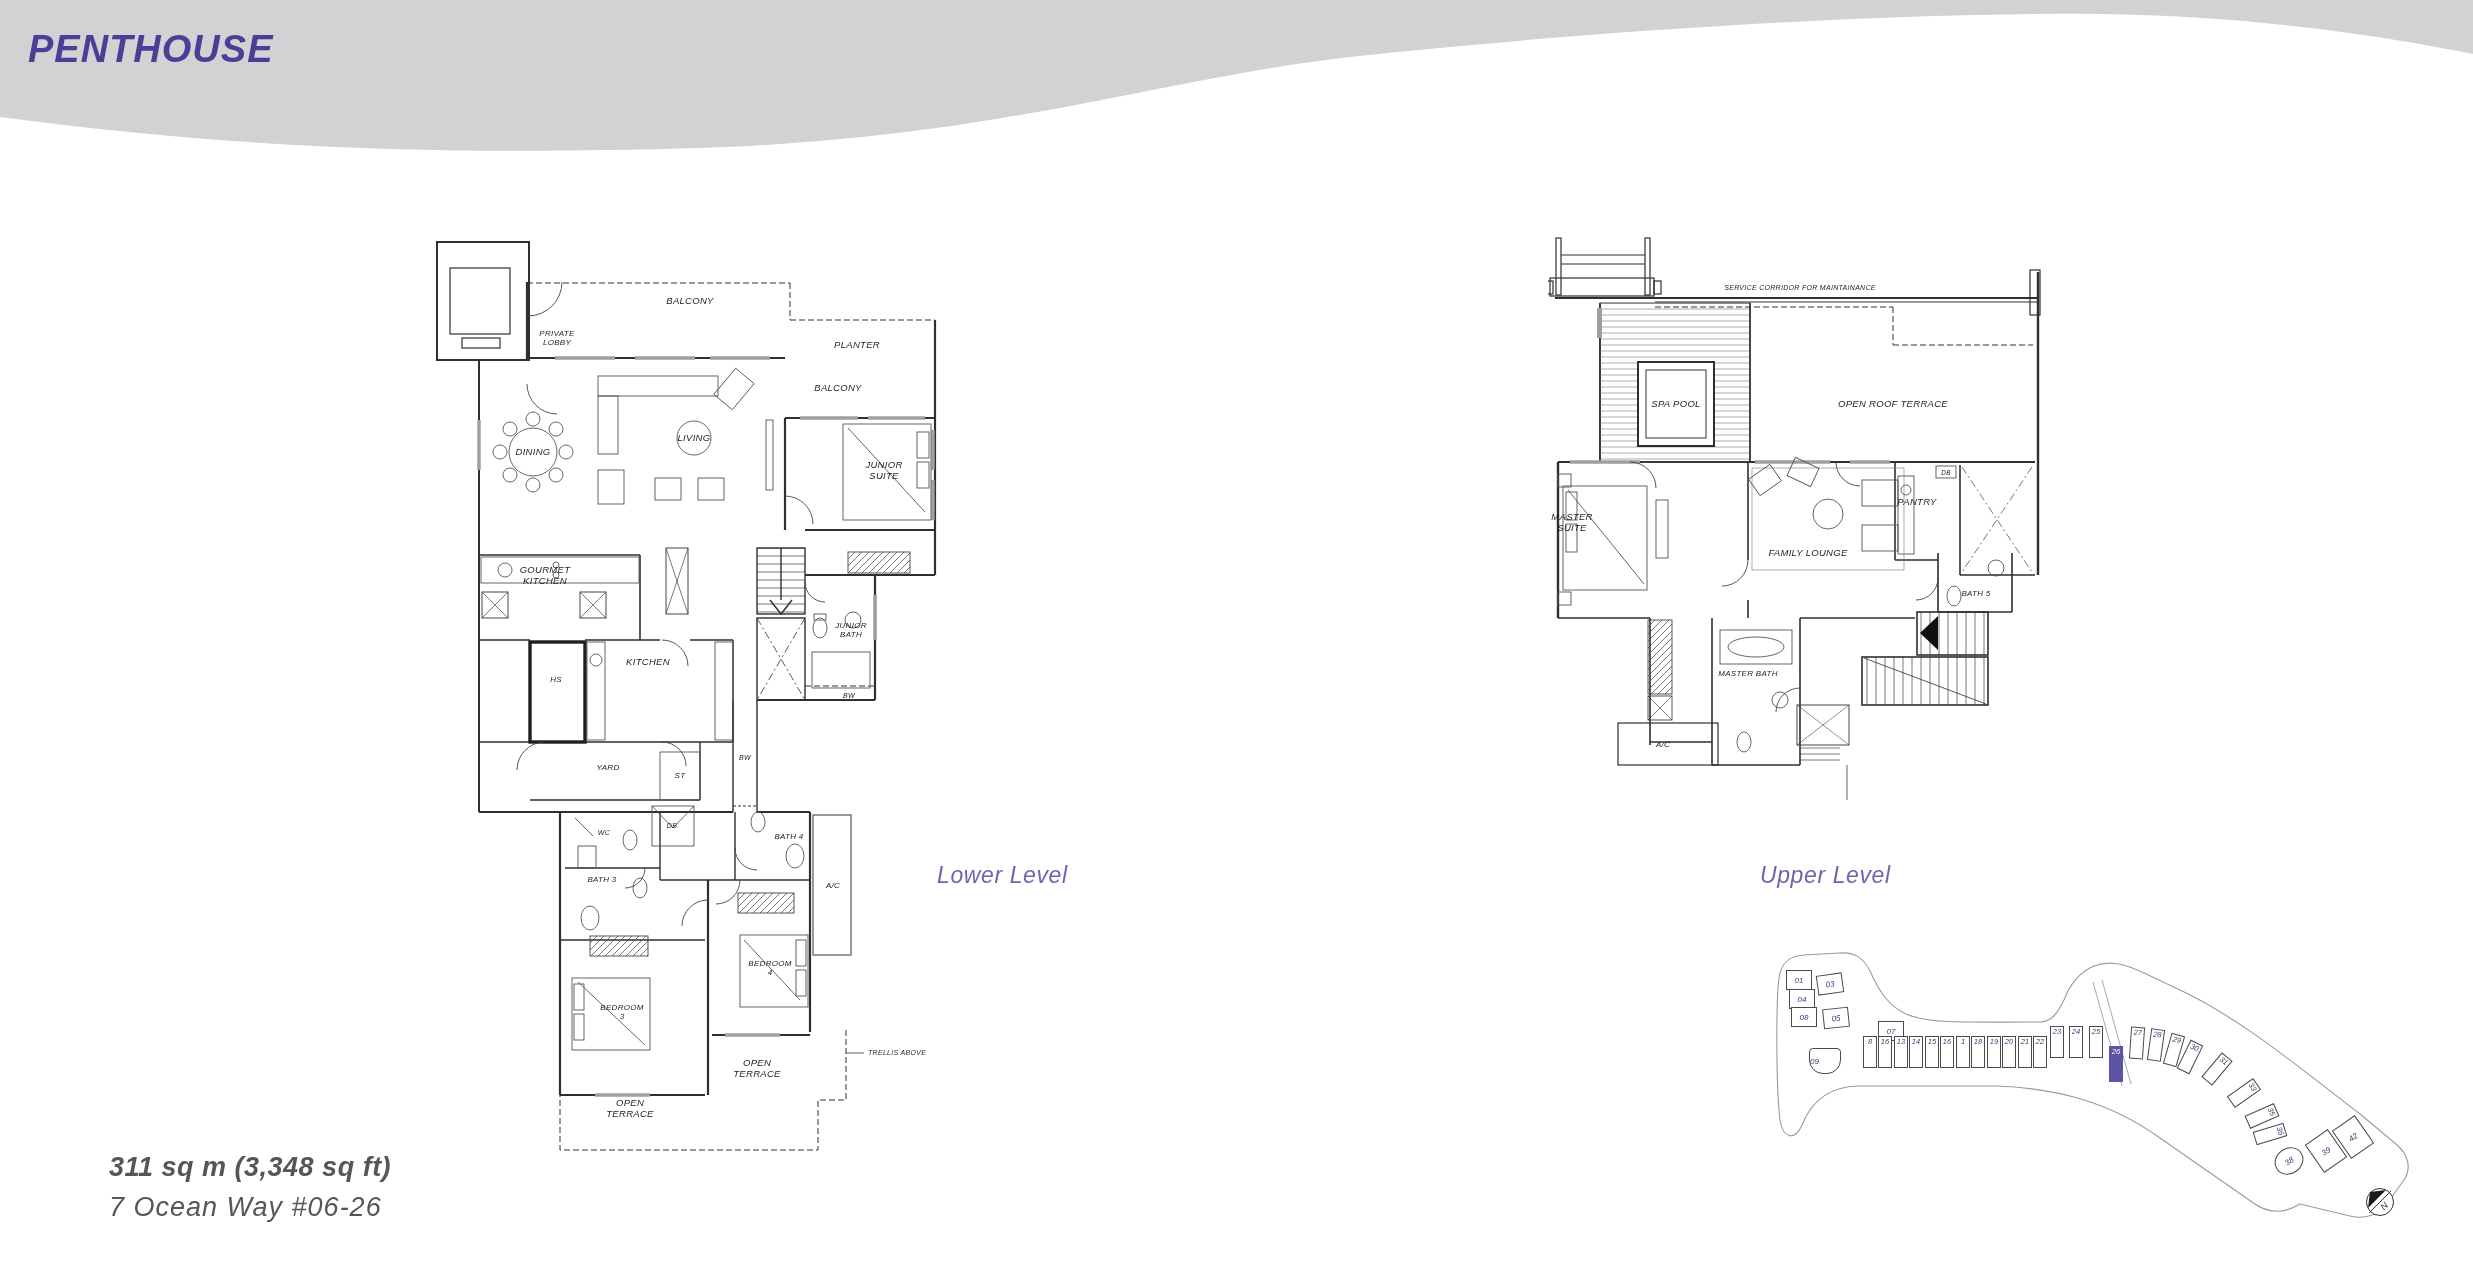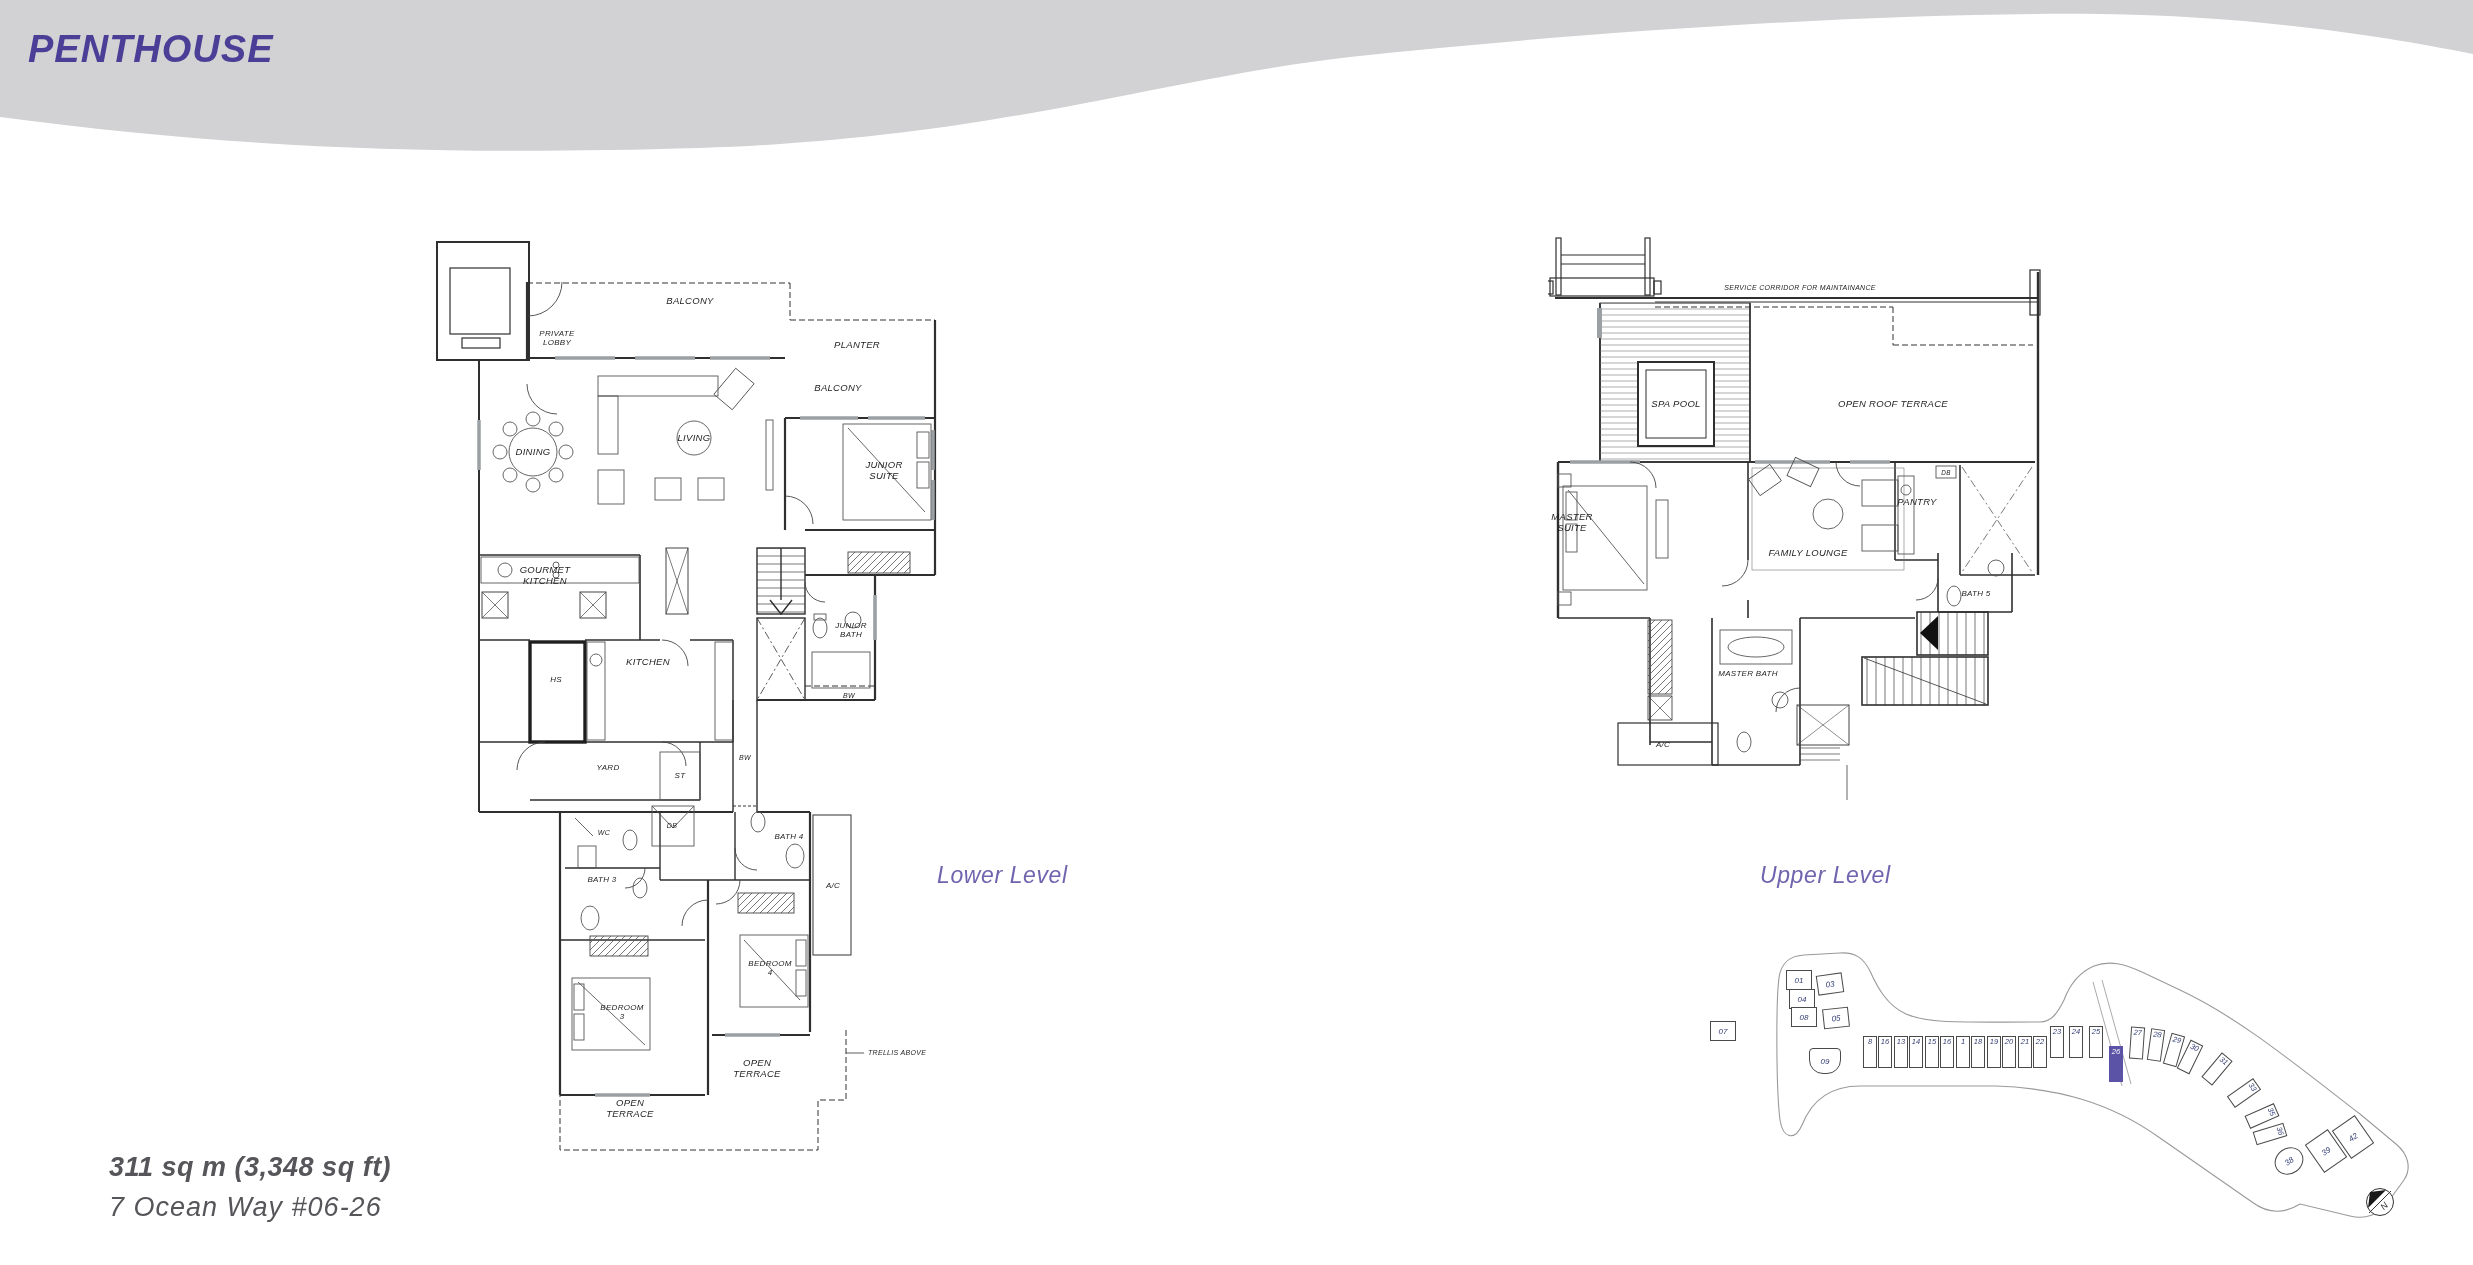--- a/index.html
+++ b/index.html
@@ -28,21 +28,21 @@
   .su{position:absolute;width:14px;height:32px;border:1px solid #4a4a4a;background:#fff;
       font-size:7.5px;color:#333d74;text-align:center;line-height:10px;box-sizing:border-box;}
   .su.hl{background:#5b53a6;border-color:#5b53a6;color:#fff;}
   .sc{position:absolute;width:26px;height:20px;border:1px solid #4a4a4a;background:#fff;
       font-size:8px;color:#333d74;text-align:center;line-height:20px;box-sizing:border-box;}
   .s38{position:absolute;width:30px;height:26px;border:1px solid #4a4a4a;border-radius:50%;
       background:#fff;font-size:8px;color:#333d74;text-align:center;line-height:26px;box-sizing:border-box;}
   .sbig{position:absolute;width:28px;height:34px;border:1px solid #4a4a4a;background:#fff;
       font-size:8px;color:#333d74;text-align:center;line-height:12px;box-sizing:border-box;}
   .s09{position:absolute;width:32px;height:26px;border:1px solid #4a4a4a;background:#fff;
-      border-radius:4px 4px 14px 14px;font-size:8px;color:#333d74;text-align:center;
+      border-radius:4px 4px 14px 14px;font-size:8px;color:#333d74;text-align:left;
       line-height:26px;box-sizing:border-box;}
   .north{position:absolute;left:2365px;top:1187px;width:30px;height:30px;}
 </style>
 </head>
 <body>
 
 <div class="page">
 
   <svg class="band" viewBox="0 0 2473 170">
     <path d="M0,0 H2473 V54 C2380,35 2250,16 2100,14 C1900,12 1600,30 1350,57
@@ -318,21 +318,21 @@
              C1830,1086 1812,1100 1802,1125 C1795,1141 1783,1139 1780,1120 C1776,1088 1776,1000 1779,978
              C1781,962 1790,956 1804,955 Z" fill="none" stroke="#9a9a9a" stroke-width="1.1"></path>
     <path d="M2093,982 L2122,1086 M2102,980 L2131,1084" stroke="#aaa" stroke-width="1" fill="none"></path>
   </svg>
 
   <div class="sc" style="left:1786px;top:970px">01</div>
   <div class="sc" style="left:1817px;top:974px;transform:rotate(-8deg)">03</div>
   <div class="sc" style="left:1789px;top:989px">04</div>
   <div class="sc" style="left:1791px;top:1007px">08</div>
   <div class="sc" style="left:1823px;top:1008px;transform:rotate(-6deg)">05</div>
-  <div class="sc" style="left:1710px;top:1021px">07</div>
+  <div class="sc" style="left:1878px;top:1021px">07</div>
   <div class="s09" style="left:1809px;top:1048px">09</div>
   <div class="su" style="left:1863px;top:1036px">8</div>
   <div class="su" style="left:1878px;top:1036px">16</div>
   <div class="su" style="left:1894px;top:1036px">13</div>
   <div class="su" style="left:1909px;top:1036px">14</div>
   <div class="su" style="left:1925px;top:1036px">15</div>
   <div class="su" style="left:1940px;top:1036px">16</div>
   <div class="su" style="left:1956px;top:1036px">1</div>
   <div class="su" style="left:1971px;top:1036px">18</div>
   <div class="su" style="left:1987px;top:1036px">19</div>

